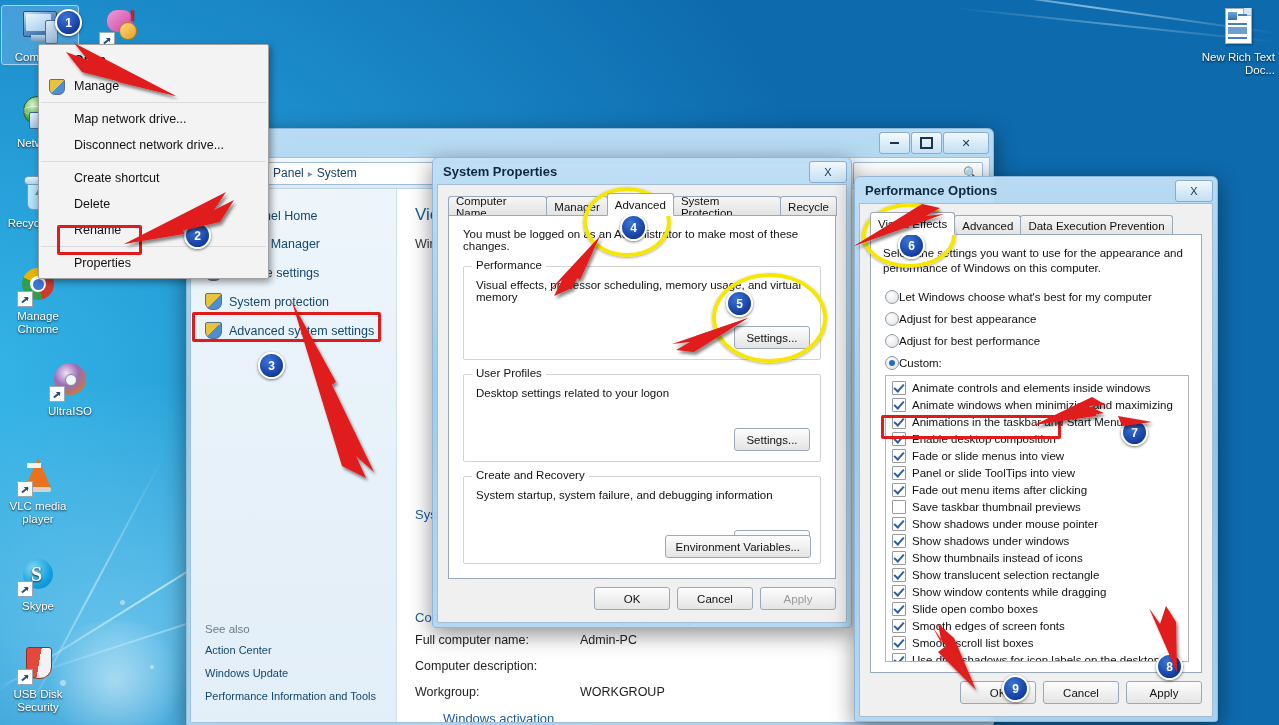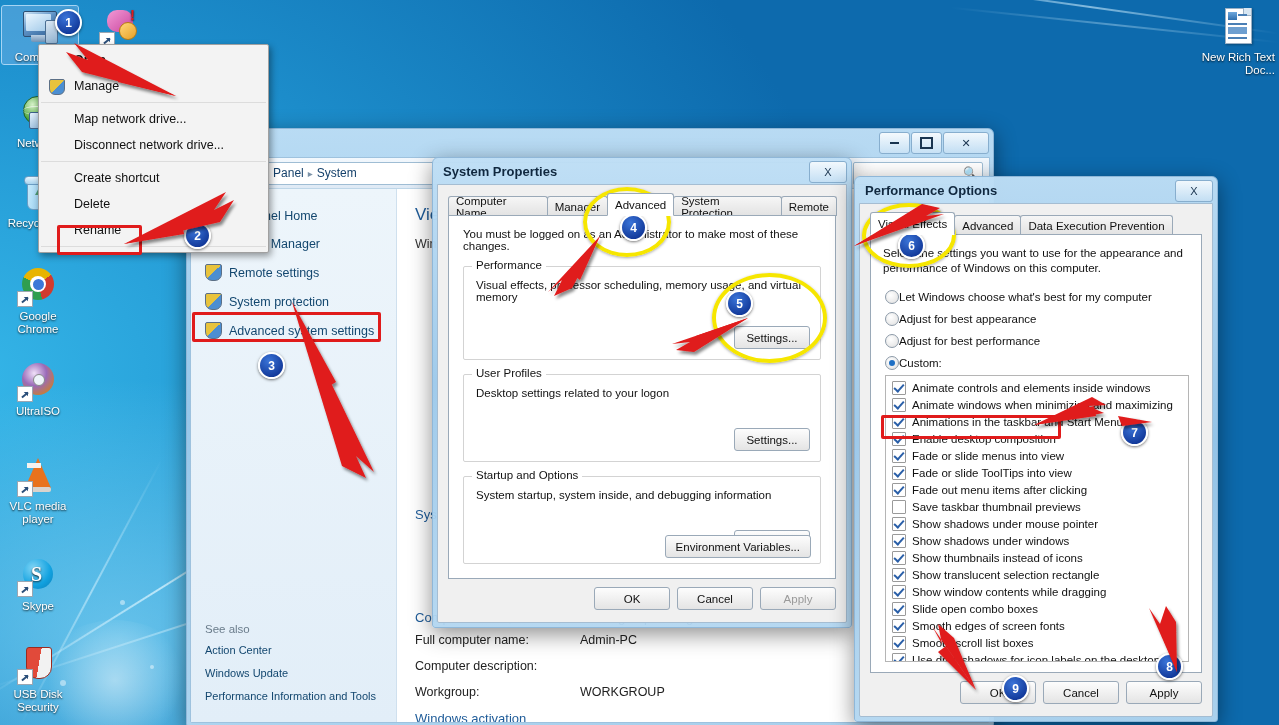--- a/index.html
+++ b/index.html
@@ -219,24 +219,24 @@
   <div>Recycle Bin</div>
 </div>
 
 <div class="dicon ic-chrome" style="left:0px;top:265px;">
   <div class="glyph">
     <div class="c"></div>
       <div class="c2"></div>
       <div class="c3"></div>
       <div class="shortcut"></div>
   </div>
-  <div>Google Chrome</div>
-</div>
-
-<div class="dicon ic-disc" style="left:0px;top:360px;">
+  <div>Manage Chrome</div>
+</div>
+
+<div class="dicon ic-disc" style="left:0px;top:360px;padding-left:32px;">
   <div class="glyph">
     <div class="d"></div>
       <div class="dh"></div>
       <div class="shortcut"></div>
   </div>
   <div>UltraISO</div>
 </div>
 
 <div class="dicon ic-vlc" style="left:0px;top:455px;">
   <div class="glyph">
@@ -352,59 +352,59 @@
           <div>Admin-PC</div>
         </div>
         <div class="kv">
           <div class="k">Computer description:</div>
           <div></div>
         </div>
         <div class="kv">
           <div class="k">Workgroup:</div>
           <div>WORKGROUP</div>
         </div>
-        <div class="secttl" style="margin-top:10px;">Windows activation</div>
+        <div class="secttl" style="margin-top:10px;margin-left:28px;">Windows activation</div>
       </div>
     </div>
   </div>
 </div>
 
 <div id="sysProps" class="win aero">
   <div class="titlebar">
     <div class="wtitle">System Properties</div>
     <div class="wbtns">
       <div class="wb close" style="width:36px;">X</div>
     </div>
   </div>
   <div class="dlgbody">
     <div class="tabrow">
       <div class="tab">Computer Name</div>
       <div class="tab">Manager</div>
       <div class="tab active">Advanced</div>
       <div class="tab">System Protection</div>
-      <div class="tab">Remote</div>
+      <div class="tab">Recycle</div>
     </div>
     <div class="tabpane">
       <div class="note">You must be logged on as an Administrator to make most of these changes.</div>
 
       <div class="grp" style="height:68px;">
         <span class="lg">Performance</span>
         <div class="desc">Visual effects, processor scheduling, memory usage, and virtual memory</div>
         <button class="btn" style="position:absolute;right:10px;bottom:10px;">Settings...</button>
       </div>
 
       <div class="grp" style="height:62px;">
         <span class="lg">User Profiles</span>
         <div class="desc">Desktop settings related to your logon</div>
         <button class="btn" style="position:absolute;right:10px;bottom:10px;">Settings...</button>
       </div>
 
       <div class="grp" style="height:62px;">
-        <span class="lg">Startup and Options</span>
-        <div class="desc">System startup, system inside, and debugging information</div>
+        <span class="lg">Create and Recovery</span>
+        <div class="desc">System startup, system failure, and debugging information</div>
         <button class="btn" style="position:absolute;right:10px;bottom:10px;">Settings...</button>
       </div>
 
       <button class="btn" style="position:absolute;right:24px;bottom:20px;">Environment Variables...</button>
     </div>
     <div class="btnrow">
       <button class="btn">OK</button>
       <button class="btn">Cancel</button>
       <button class="btn dis">Apply</button>
     </div>
@@ -460,21 +460,21 @@
         <div class="ckitem on">
             <span class="cbox"></span>
             <span>Enable desktop composition</span>
           </div>
         <div class="ckitem on">
             <span class="cbox"></span>
             <span>Fade or slide menus into view</span>
           </div>
         <div class="ckitem on">
             <span class="cbox"></span>
-            <span>Fade or slide ToolTips into view</span>
+            <span>Panel or slide ToolTips into view</span>
           </div>
         <div class="ckitem on">
             <span class="cbox"></span>
             <span>Fade out menu items after clicking</span>
           </div>
         <div class="ckitem">
             <span class="cbox"></span>
             <span>Save taskbar thumbnail previews</span>
           </div>
         <div class="ckitem on">
@@ -531,20 +531,21 @@
     <span>Manage</span>
   </div>
   <div class="divider"></div>
   <div class="mi">Map network drive...</div>
   <div class="mi">Disconnect network drive...</div>
   <div class="divider"></div>
   <div class="mi">Create shortcut</div>
   <div class="mi">Delete</div>
   <div class="mi">Rename</div>
   <div class="divider"></div>
+  <div class="mi">Properties</div>
 </div>
 
 <svg id="overlay" viewBox="0 0 1279 725">
   <defs>
     <filter id="ashadow" x="-40%" y="-40%" width="190%" height="190%">
       <feDropShadow dx="2" dy="3" stdDeviation="1.6" flood-color="#000" flood-opacity="0.45"></feDropShadow>
     </filter>
   </defs>
   <g filter="url(#ashadow)" fill="#e01b1b">
 

